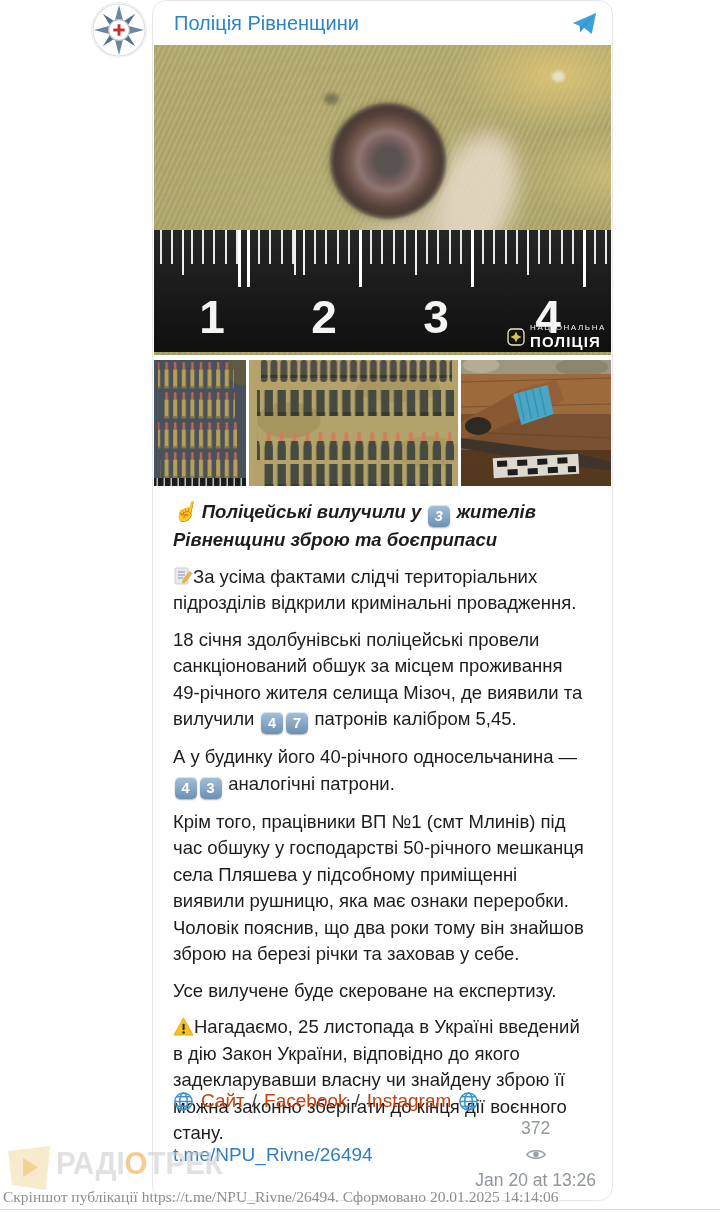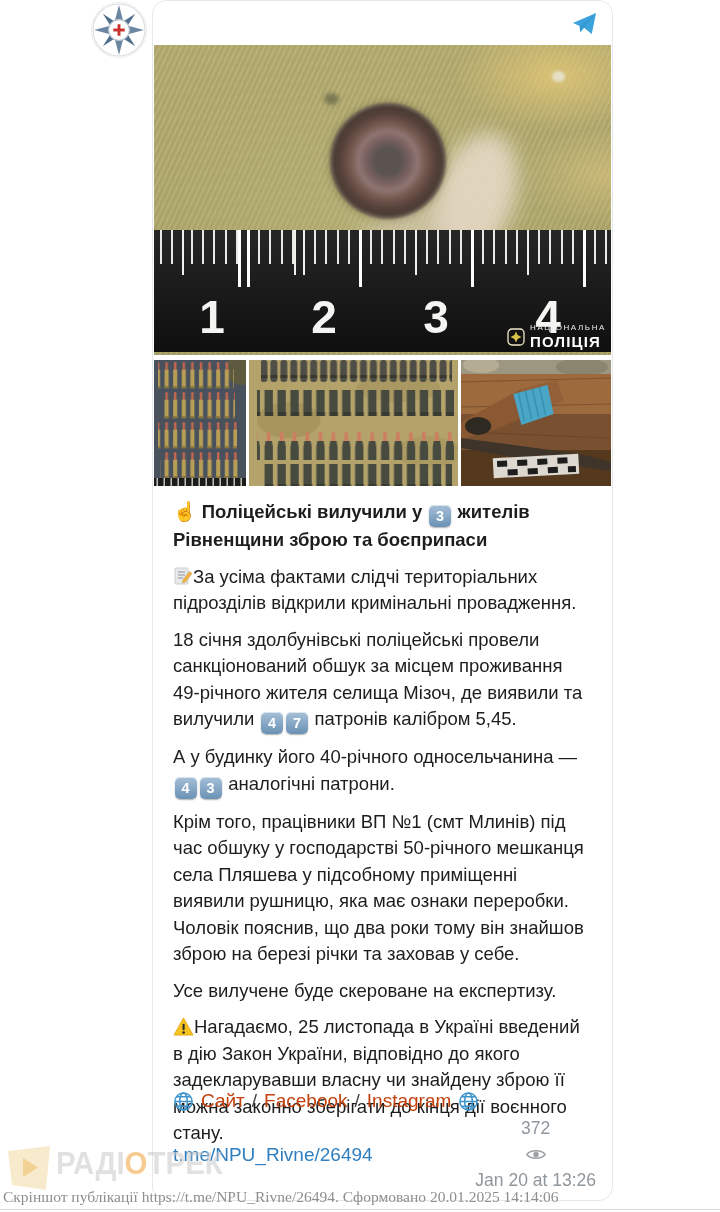--- a/index.html
+++ b/index.html
@@ -63,21 +63,21 @@
   .thumbs{display:flex;gap:3px;margin-top:5px;height:126px;}
   .thumb{position:relative;overflow:hidden;}
   .thumb svg{display:block;width:100%;height:100%;}
   .thumb-1{width:92px;} .thumb-2{width:209px;} .thumb-3{flex:1;}
 
   
   .message{padding:13px 19px 0 20px;font-size:18.5px;line-height:26.5px;color:#1d1d1d;
            height:660px;overflow:hidden;box-sizing:border-box;}
   .message p{margin:10px 0 0 0;}
   .message p:first-child{margin-top:0;}
-  .msg-title{font-weight:700;}
+  .msg-title{font-weight:700;font-style:italic;}
   .kc{display:inline-block;min-width:22px;height:22px;line-height:22px;border-radius:5px;
       background:linear-gradient(180deg,#a6c0d8 0%,#6a91b4 100%);
       box-shadow:inset 0 1px 0 rgba(255,255,255,.6), 0 1px 1.5px rgba(0,0,0,.3);
       color:#fff;font-size:14.5px;font-weight:700;text-align:center;vertical-align:-3px;
       margin:0 1.5px;}
   .ehand{color:#e9962e;font-size:19px;}
   .inline-svg{display:inline-block;vertical-align:-3px;}
   .inline-svg svg{display:block;}
   .link{color:#c2410c;text-decoration:none;cursor:pointer;}
 
@@ -113,20 +113,21 @@
     </g>
     <circle cx="26" cy="26" r="10" fill="#fff" stroke="#b9c4cf" stroke-width="1"></circle>
     <rect x="24.6" y="20.5" width="2.8" height="11" fill="#c8322b"></rect>
     <rect x="20.5" y="24.6" width="11" height="2.8" fill="#c8322b"></rect>
   </svg>
 </div>
 
 <div class="card">
 
   <div class="card-header">
+    <span class="channel-name">Поліція Рівненщини</span>
     <span class="plane">
       <svg viewBox="0 0 28 28">
         <path d="M2 13.5 L26 3 L21.5 25 L13.5 18.5 L9.5 23 L9 16.5 Z" fill="#3ba2dc"></path>
         <path d="M9 16.5 L26 3 L13.5 18.5 L9.5 23 Z" fill="#2f93cf" opacity=".55"></path>
       </svg>
     </span>
   </div>
 
   <div class="media">
 

